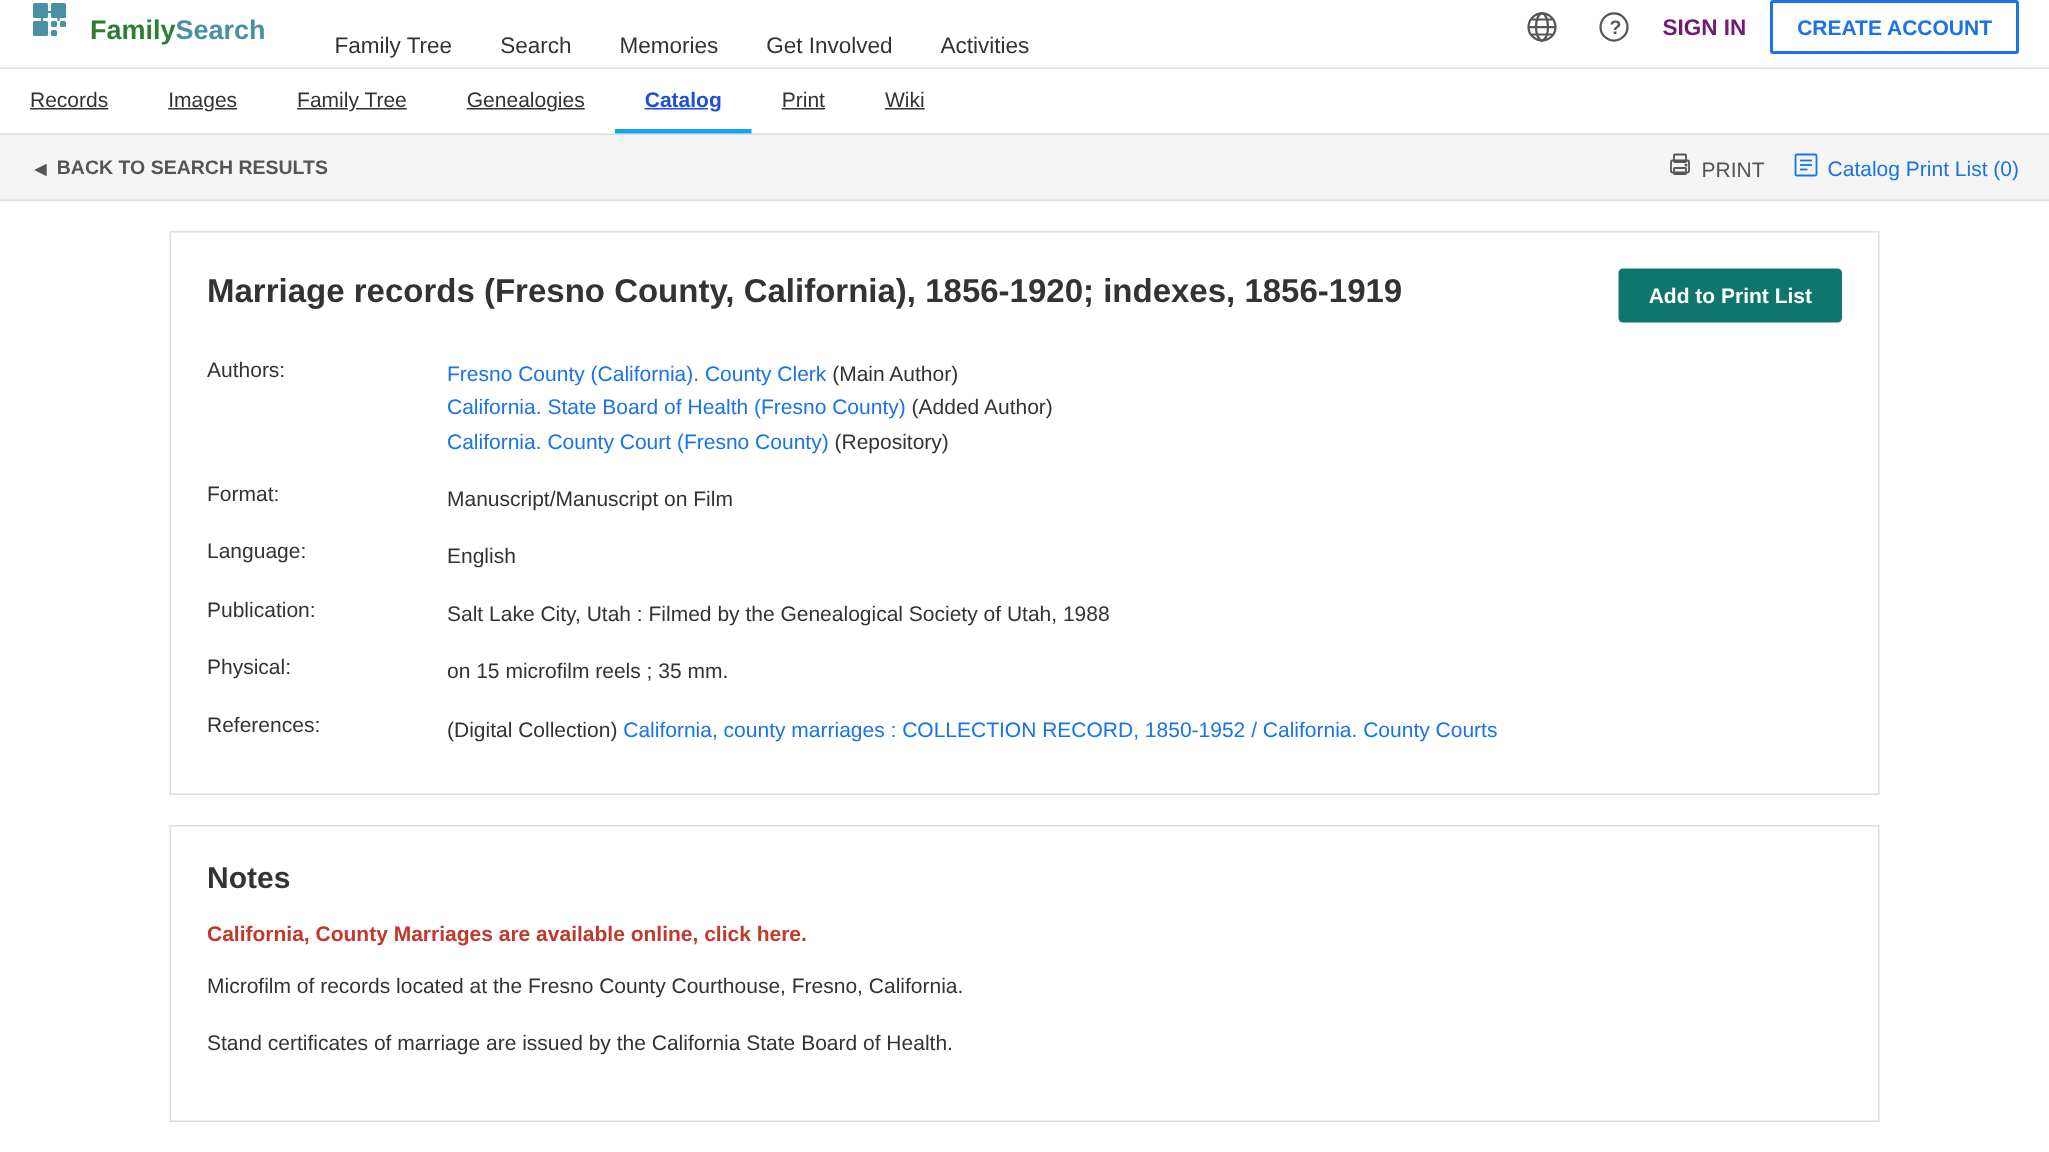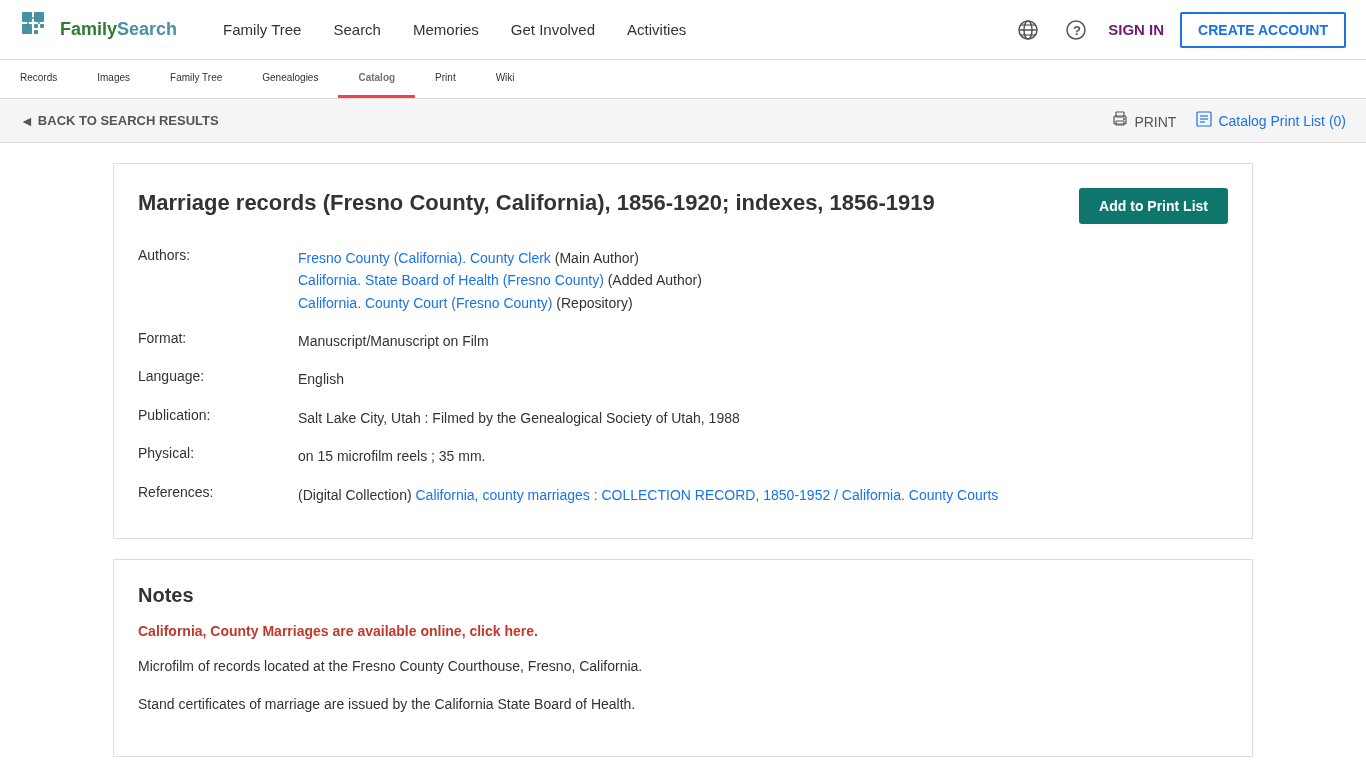--- a/index.html
+++ b/index.html
@@ -1,23 +1,23 @@
 <!DOCTYPE html>
 <html><head>
   <meta charset="utf-8">
   <style>
     * { box-sizing: border-box; margin: 0; padding: 0; }
     body { font-family: Arial, sans-serif; font-size: 14px; color: #333; background: #fff; }
 
     
     #top-nav {
       display: flex;
-      align-items: center;
+      align-items: flex-start;
       padding: 0 20px;
-      height: 60px;
+      height: 46px;
       border-bottom: 1px solid #ddd;
       background: #fff;
     }
     #logo-area {
       display: flex;
       align-items: center;
       margin-right: 30px;
     }
     .logo-text {
       font-size: 18px;
@@ -77,28 +77,29 @@
     
     #sub-nav {
       display: flex;
       align-items: center;
       padding: 0 0 0 0;
       border-bottom: 1px solid #ddd;
       background: #fff;
     }
     .sub-nav-item {
       padding: 12px 20px;
-      font-size: 10px;
+      font-size: 14px;
       color: #333;
       cursor: pointer;
       border-bottom: 3px solid transparent;
+      text-decoration: underline;
     }
     .sub-nav-item.active {
-      color: #737373;
-      border-bottom: 3px solid #ef4444;
+      color: #1d4ed8;
+      border-bottom: 3px solid #0ea5e9;
       font-weight: bold;
     }
 
     
     #breadcrumb-bar {
       background: #f5f5f5;
       padding: 12px 20px;
       border-bottom: 1px solid #ddd;
       display: flex;
       align-items: center;

